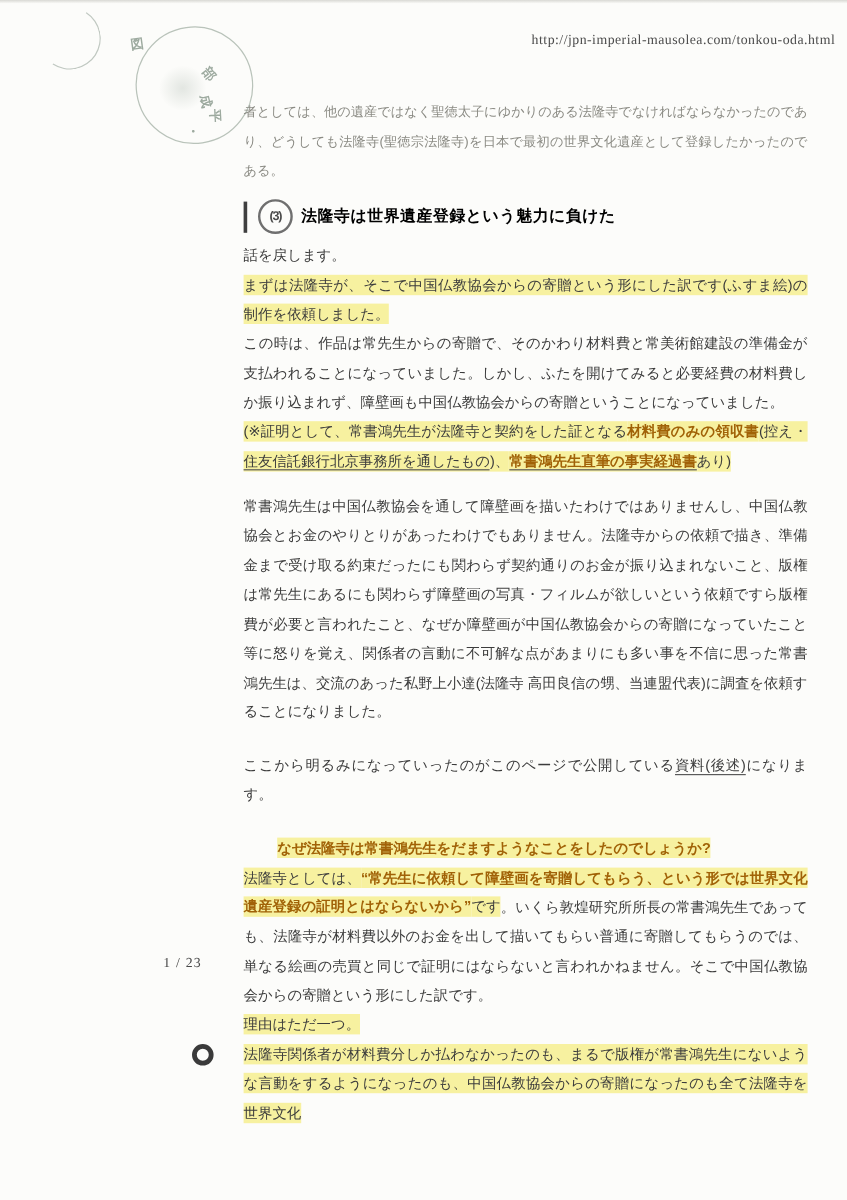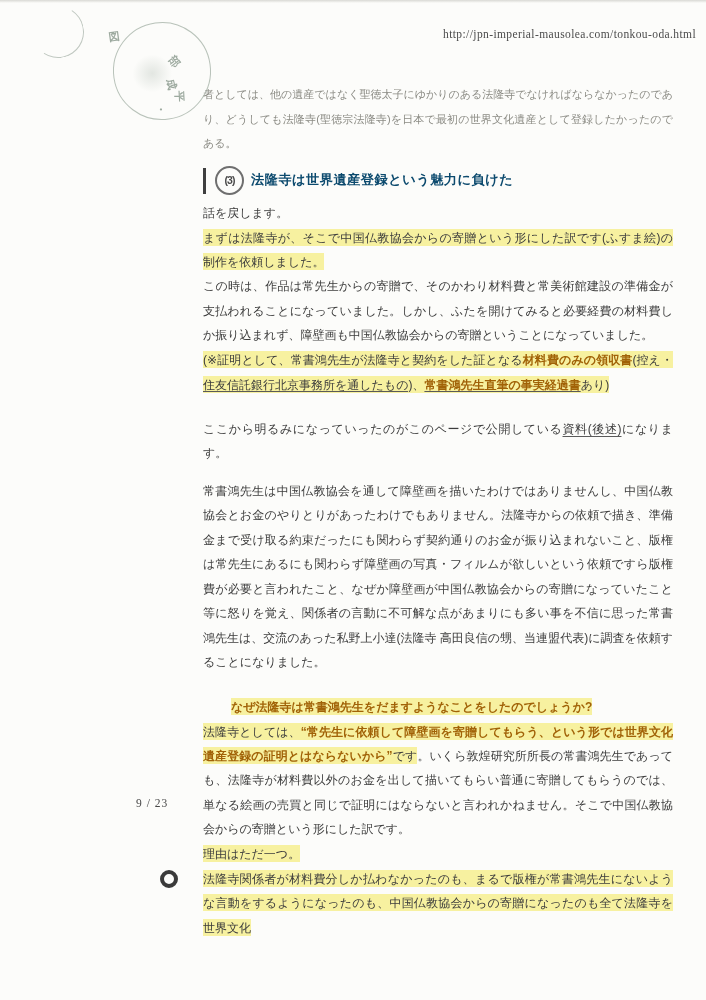--- a/index.html
+++ b/index.html
@@ -59,21 +59,21 @@
   .heading{
     display:flex;align-items:center;margin-top:10px;margin-bottom:5px;height:30px;
   }
   .hbar{width:3px;height:26px;background:#3f3f3f;margin-right:9px;flex:0 0 auto;}
   .hcircle{
     width:25px;height:25px;border:2.5px solid #6f6f6f;border-radius:50%;
     display:inline-flex;align-items:center;justify-content:center;
     font-size:10.5px;font-weight:bold;color:#4a4a4a;margin-right:7px;flex:0 0 auto;
     letter-spacing:-1px;
   }
-  .htext{font-weight:bold;font-size:13.2px;color:#0c4a6e;letter-spacing:.5px;}
+  .htext{font-weight:bold;font-size:13.2px;color:#000000;letter-spacing:.5px;}
   
   .block.gap-sm{margin-top:13px;}
   .block.gap-md{margin-top:20px;}
   
   .para.has-marker{position:relative;}
   .ring-marker{
     position:absolute;left:-43px;top:4px;width:10px;height:10px;border-radius:50%;
     border:4.5px solid #3a3a3a;
   }
   .page-number{
@@ -101,21 +101,21 @@
     <div class="para block faint"><span class="seg">者としては、他の遺産ではなく聖徳太子にゆかりのある法隆寺でなければならなかったのであり、どうしても法隆寺(聖徳宗法隆寺)を日本で最初の世界文化遺産として登録したかったのである。</span></div>
     <div class="heading block">
       <span class="hbar"></span>
       <span class="hcircle">(3)</span>
       <span class="htext">法隆寺は世界遺産登録という魅力に負けた</span>
     </div>
     <div class="para block"><span class="seg">話を戻します。</span></div>
     <div class="para block"><span class="seg hl">まずは法隆寺が、そこで中国仏教協会からの寄贈という形にした訳です(ふすま絵)の制作を依頼しました。</span></div>
     <div class="para block"><span class="seg">この時は、作品は常先生からの寄贈で、そのかわり材料費と常美術館建設の準備金が支払われることになっていました。しかし、ふたを開けてみると必要経費の材料費しか振り込まれず、障壁画も中国仏教協会からの寄贈ということになっていました。</span></div>
     <div class="para block"><span class="seg hl">(※証明として、常書鴻先生が法隆寺と契約をした証となる</span><span class="seg hl b">材料費のみの領収書</span><span class="seg hl">(控え・</span><span class="seg hl ul">住友信託銀行北京事務所を通したもの</span><span class="seg hl">)、</span><span class="seg hl b ul">常書鴻先生直筆の事実経過書</span><span class="seg hl">あり)</span></div>
+    <div class="para block gap-sm"><span class="seg">常書鴻先生は中国仏教協会を通して障壁画を描いたわけではありませんし、中国仏教協会とお金のやりとりがあったわけでもありません。法隆寺からの依頼で描き、準備金まで受け取る約束だったにも関わらず契約通りのお金が振り込まれないこと、版権は常先生にあるにも関わらず障壁画の写真・フィルムが欲しいという依頼ですら版権費が必要と言われたこと、なぜか障壁画が中国仏教協会からの寄贈になっていたこと等に怒りを覚え、関係者の言動に不可解な点があまりにも多い事を不信に思った常書鴻先生は、交流のあった私野上小達(法隆寺 高田良信の甥、当連盟代表)に調査を依頼することになりました。</span></div>
     <div class="para block gap-md"><span class="seg">ここから明るみになっていったのがこのページで公開している</span><span class="seg ul">資料(後述)</span><span class="seg">になります。</span></div>
-    <div class="para block gap-sm"><span class="seg">常書鴻先生は中国仏教協会を通して障壁画を描いたわけではありませんし、中国仏教協会とお金のやりとりがあったわけでもありません。法隆寺からの依頼で描き、準備金まで受け取る約束だったにも関わらず契約通りのお金が振り込まれないこと、版権は常先生にあるにも関わらず障壁画の写真・フィルムが欲しいという依頼ですら版権費が必要と言われたこと、なぜか障壁画が中国仏教協会からの寄贈になっていたこと等に怒りを覚え、関係者の言動に不可解な点があまりにも多い事を不信に思った常書鴻先生は、交流のあった私野上小達(法隆寺 高田良信の甥、当連盟代表)に調査を依頼することになりました。</span></div>
     <div class="para block qline gap-md"><span class="seg hl b">なぜ法隆寺は常書鴻先生をだますようなことをしたのでしょうか?</span></div>
     <div class="para block"><span class="seg hl">法隆寺としては、</span><span class="seg hl b">“常先生に依頼して障壁画を寄贈してもらう、という形では世界文化遺産登録の証明とはならないから”</span><span class="seg hl">です</span><span class="seg">。いくら敦煌研究所所長の常書鴻先生であっても、法隆寺が材料費以外のお金を出して描いてもらい普通に寄贈してもらうのでは、単なる絵画の売買と同じで証明にはならないと言われかねません。そこで中国仏教協会からの寄贈という形にした訳です。</span></div>
     <div class="para block"><span class="seg hl">理由はただ一つ。</span></div>
     <div class="para block has-marker"><span class="ring-marker"></span><span class="seg hl">法隆寺関係者が材料費分しか払わなかったのも、まるで版権が常書鴻先生にないような言動をするようになったのも、中国仏教協会からの寄贈になったのも全て法隆寺を世界文化</span></div>
   </div>
 
-<div class="page-number">9 / 23</div>
+<div class="page-number">1 / 23</div>
 
 </body></html>

